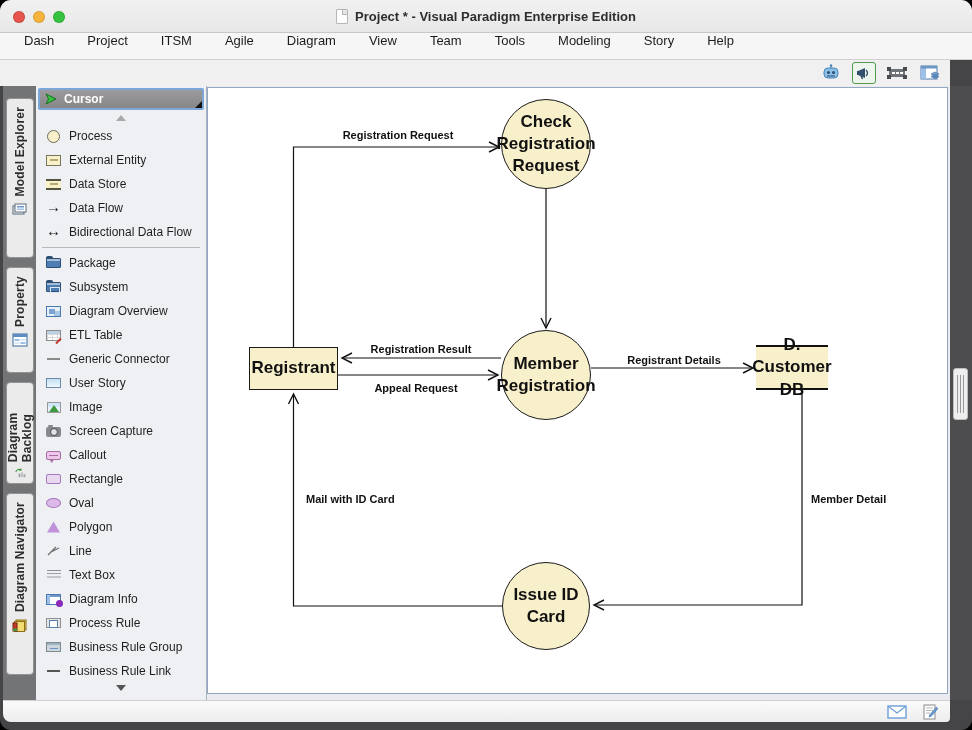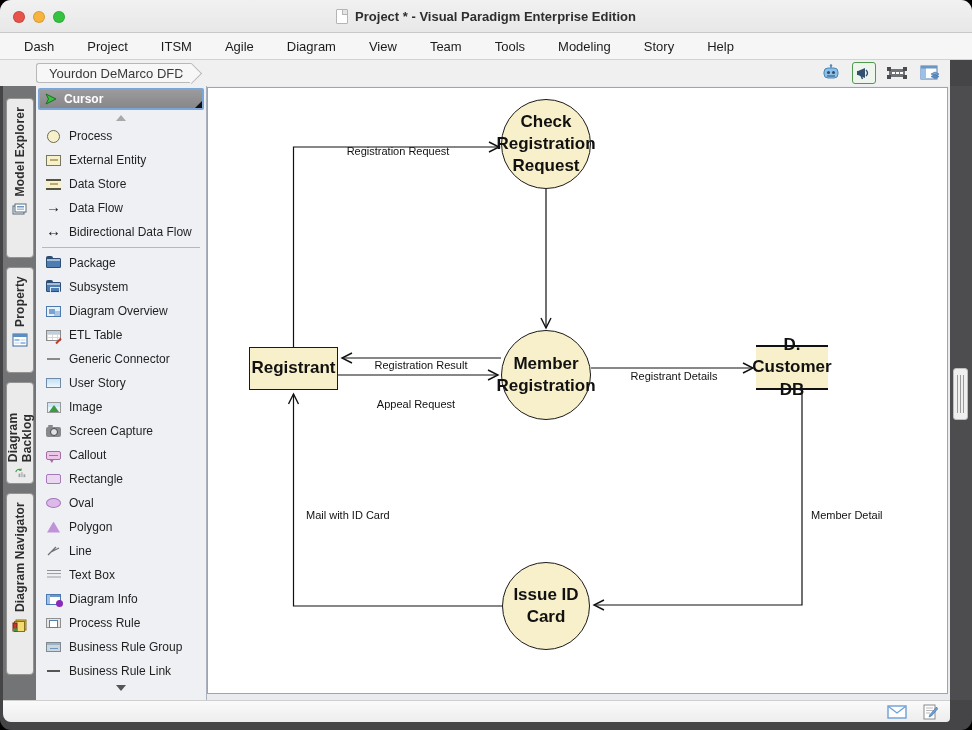--- a/index.html
+++ b/index.html
@@ -15,21 +15,21 @@
   .traffic{position:absolute;left:13px;top:0;height:33px;display:flex;align-items:center;gap:8px;}
   .tl{width:12px;height:12px;border-radius:50%;}
   .tl.red{background:#e8544c;box-shadow:inset 0 0 0 1px rgba(0,0,0,.15);}
   .tl.yellow{background:#f6b43e;box-shadow:inset 0 0 0 1px rgba(0,0,0,.12);}
   .tl.green{background:#35c33f;box-shadow:inset 0 0 0 1px rgba(0,0,0,.12);}
   .titlewrap{display:flex;align-items:center;gap:7px;}
   .docicon{width:12px;height:15px;background:#fff;border:1px solid #b5b5b5;border-radius:1px;position:relative;}
   .docicon::after{content:"";position:absolute;right:0;top:0;width:4px;height:4px;background:#e4e4e4;border-left:1px solid #b5b5b5;border-bottom:1px solid #b5b5b5;}
   .title{font-size:13px;font-weight:bold;color:#2e2e2e;}
   
-  .menubar{height:27px;background:#f6f6f6;border-bottom:1px solid #d2d2d2;display:flex;align-items:center;padding-left:24px;}
+  .menubar{height:27px;background:#f6f6f6;border-bottom:1px solid #d2d2d2;display:flex;align-items:flex-start;padding-left:24px;}
   .menuitem{font-size:13px;color:#1c1c1c;margin-right:33px;cursor:default;white-space:nowrap;}
   
   .toolbar{height:26px;background:#f0f0f0;margin-right:22px;display:flex;align-items:center;position:relative;}
   .crumb{position:relative;margin-left:36px;height:20px;line-height:19px;padding:0 8px 0 12px;
     background:#f7f7f7;border:1px solid #b8b8b8;border-right:none;border-radius:3px 0 0 3px;
     font-size:13px;color:#3a3a3a;min-width:148px;}
   .crumb::after{content:"";position:absolute;right:-7.5px;top:2.2px;width:14px;height:14px;background:#f7f7f7;
     border-top:1px solid #b8b8b8;border-right:1px solid #b8b8b8;transform:rotate(45deg);}
   .tbicons{position:absolute;right:8px;top:0;height:26px;display:flex;align-items:center;gap:9px;}
   .tbtn{width:24px;height:22px;display:flex;align-items:center;justify-content:center;border:1px solid transparent;border-radius:3px;}
@@ -89,21 +89,21 @@
   .i-bizlink{width:13px;height:2px;background:#555;}
   
   .canvas-wrap{flex:1;background:#e9ebee;padding:1px 2px 6px 0;}
   .canvas{width:100%;height:100%;background:#fff;border:1px solid #93a7c0;position:relative;overflow:hidden;}
   .canvas svg{position:absolute;left:0;top:0;}
   .node{position:absolute;display:flex;align-items:center;justify-content:center;text-align:center;
     font-size:17px;font-weight:bold;color:#111;line-height:1.3;background:#f7f0ca;}
   .proc{border:1.5px solid #1a1a1a;border-radius:50%;padding:6px;}
   .ent{border:1.5px solid #1a1a1a;}
   .store{border-top:2px solid #111;border-bottom:2px solid #111;}
-  .flabel{position:absolute;font-size:11px;font-weight:normal;color:#111;white-space:nowrap;margin-top:16px;}
+  .flabel{position:absolute;font-size:11px;font-weight:bold;color:#111;white-space:nowrap;}
   .ctr{transform:translate(-50%,-50%);}
   .vctr{transform:translateY(-50%);}
   
   .rightstrip{width:22px;background:#4d4d4f;position:relative;}
   .grip{position:absolute;left:3px;top:282px;width:15px;height:52px;background:#efefef;border:1px solid #bdbdbd;border-radius:3px;
     display:flex;align-items:center;justify-content:center;gap:2px;}
   .grip i{display:block;width:1px;height:38px;background:#9a9a9a;}
   
   .statusbar{height:22px;background:linear-gradient(#fafafa,#ededed);margin:0 22px 0 3px;border-top:1px solid #cfcfcf;
     border-radius:0 0 4px 8px;display:flex;align-items:center;justify-content:flex-end;gap:16px;padding-right:12px;}
@@ -133,21 +133,20 @@
     <span class="menuitem">Diagram</span>
     <span class="menuitem">View</span>
     <span class="menuitem">Team</span>
     <span class="menuitem">Tools</span>
     <span class="menuitem">Modeling</span>
     <span class="menuitem">Story</span>
     <span class="menuitem">Help</span>
   </div>
 
   <div class="toolbar">
-    <div class="crumb">Yourdon DeMarco DFD</div>
     <div class="tbicons">
       <span class="tbtn">
         <svg width="20" height="18" viewBox="0 0 20 18">
           <rect x="3" y="4" width="14" height="10" rx="4" fill="#8cc0e6" stroke="#4a86b8"></rect>
           <circle cx="7.5" cy="8.5" r="1.5" fill="#2d4d74"></circle>
           <circle cx="12.5" cy="8.5" r="1.5" fill="#2d4d74"></circle>
           <path d="M6 12 h8" stroke="#2d4d74" stroke-width="1.2" fill="none"></path>
           <path d="M10 4 V1.5" stroke="#4a86b8" stroke-width="1.2"></path>
           <circle cx="10" cy="1.5" r="1.2" fill="#4a86b8"></circle>
         </svg>

